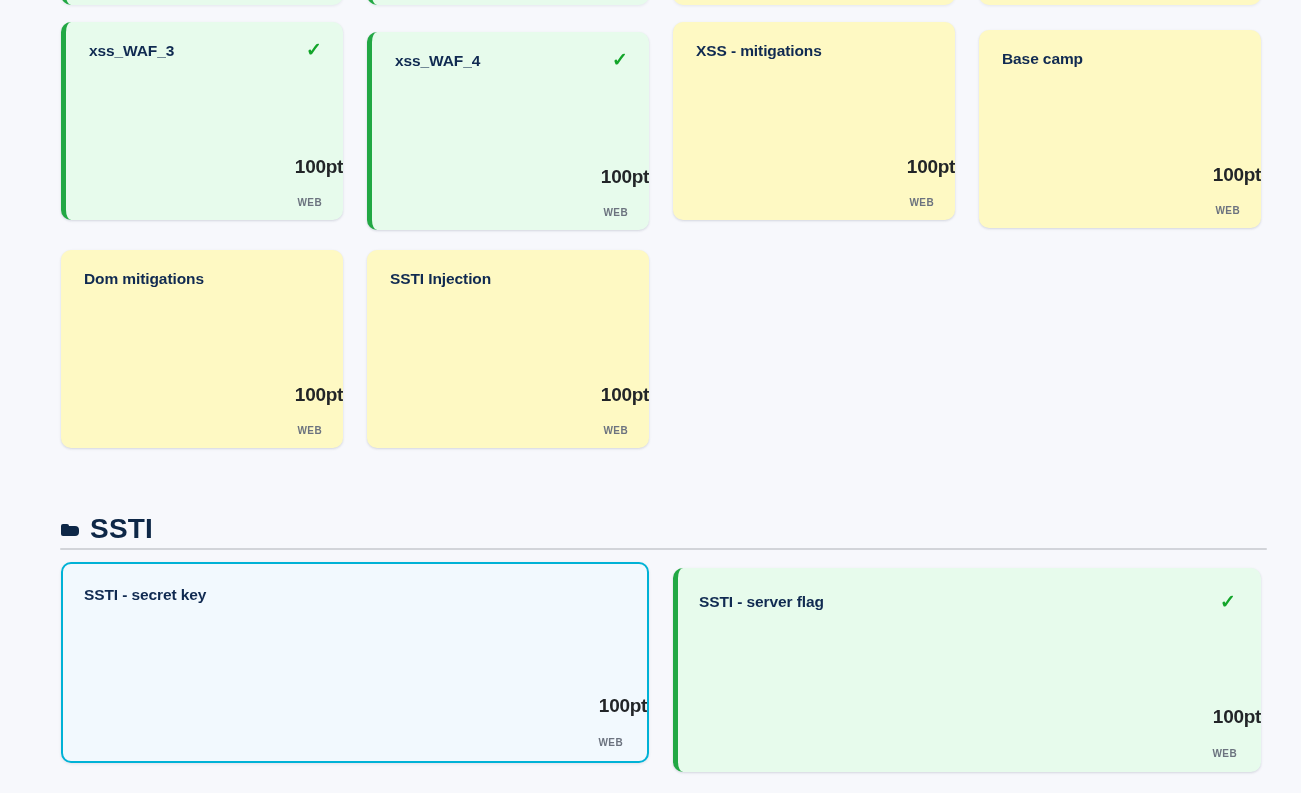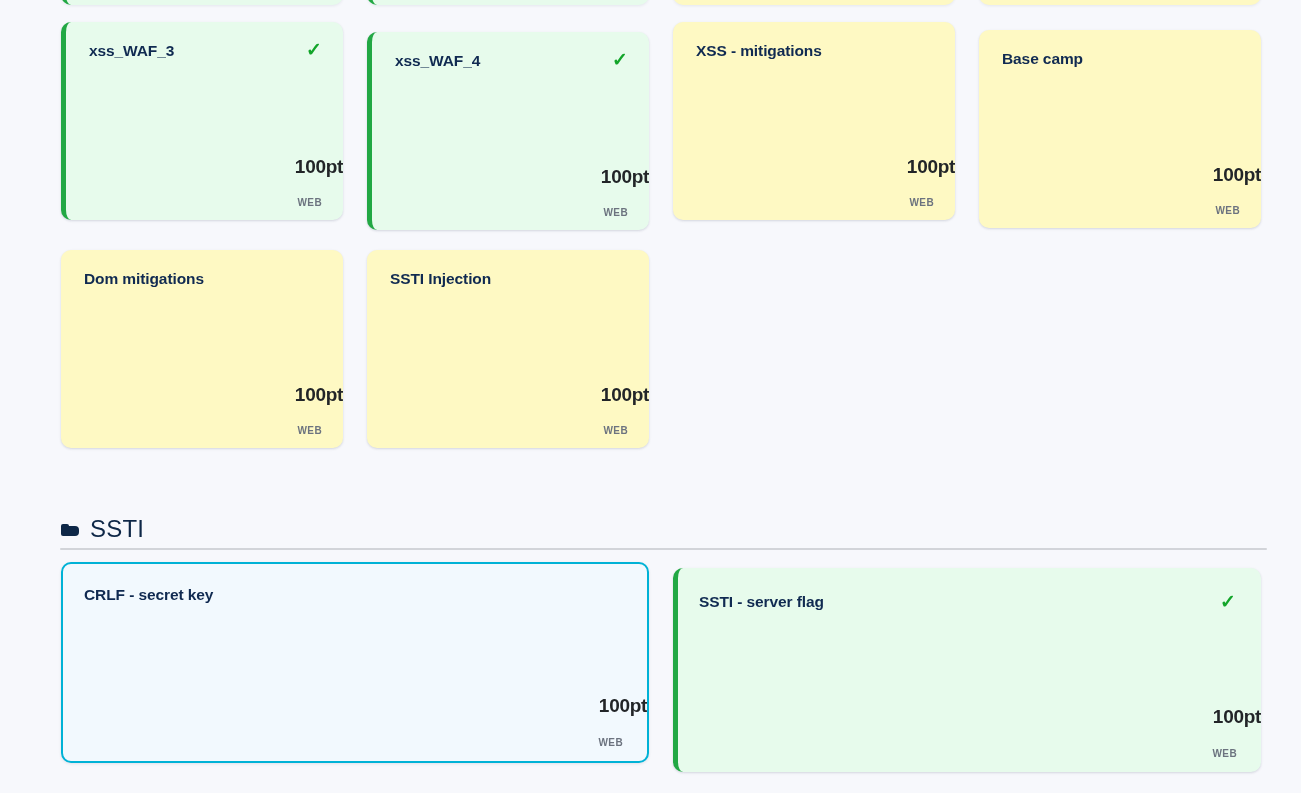--- a/index.html
+++ b/index.html
@@ -128,22 +128,22 @@
   .folder-icon::after {
     content: "";
     position: absolute;
     left: 0; top: 4px;
     width: 18px; height: 10px;
     background: #0e2747;
     border-radius: 2px 4px 4px 2px;
   }
 
   .section-title {
-    font-size: 24px;
-    font-weight: normal;
+    font-size: 28px;
+    font-weight: bold;
     color: #0e2747;
     letter-spacing: 0.2px;
   }
 
   .section-rule {
     position: absolute;
     height: 2px;
     background: #d2d4d9;
     border-radius: 1px;
   }
@@ -211,21 +211,21 @@
   <div class="section" style="left:51px; top:514px; width:1206px;">
     <div class="section-head">
       <span class="folder-icon"></span>
       <span class="section-title">SSTI</span>
     </div>
   </div>
   <div class="section-rule" style="left:50px; top:548px; width:1207px;"></div>
 
   <div class="card selected" style="left:51px; top:562px; width:588px; height:201px;">
     <div class="card-inner">
-      <div class="card-title" style="top:22px; left:21px;">CRLF - secret key</div>
+      <div class="card-title" style="top:22px; left:21px;">SSTI - secret key</div>
       <div class="card-points" style="bottom:44px;">100pt</div>
       <div class="card-cat" style="bottom:13px; right:24px;">WEB</div>
     </div>
   </div>
 
   <div class="card solved" style="left:663px; top:568px; width:588px; height:204px;">
     <div class="card-inner">
       <div class="card-title" style="top:25px; left:21px;">SSTI - server flag</div>
       <div class="card-check" style="top:24px; right:25px;">✓</div>
       <div class="card-points" style="bottom:44px;">100pt</div>

